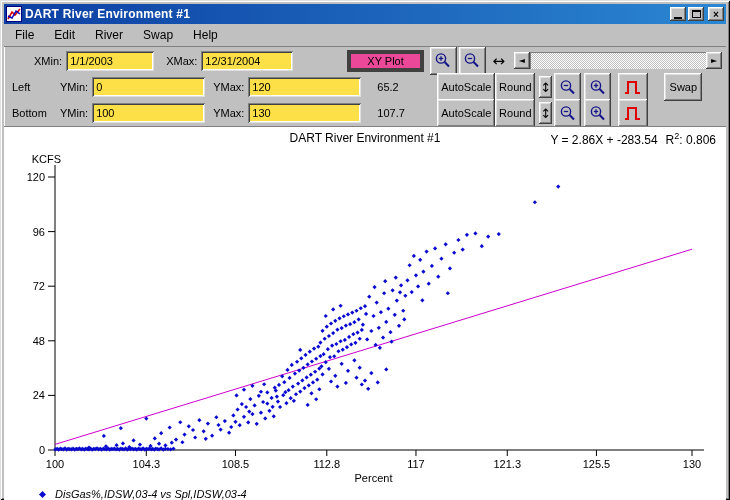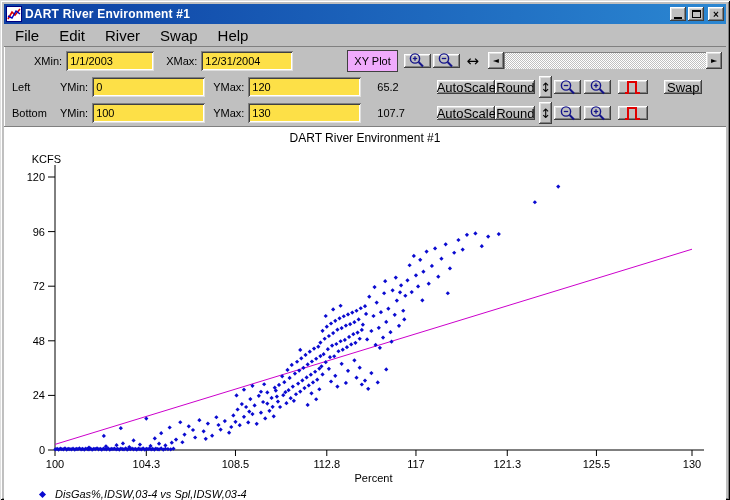--- a/index.html
+++ b/index.html
@@ -17,37 +17,37 @@
   .titlebar .title { color:#fff; font-weight:bold; font-size:12px; letter-spacing:.2px;
     white-space:nowrap; overflow:hidden; flex:1; }
   .winbtn { width:16px; height:14px; background:#c0c0c0; margin-left:2px;
     box-shadow: inset -1px -1px #404040, inset 1px 1px #fff, inset -2px -2px #808080, inset 2px 2px #dfdfdf;
     display:flex; align-items:center; justify-content:center; font-size:10px; font-weight:bold; cursor:default; }
   .winbtn.close { margin-left:4px; }
   .glyph-min { width:8px; height:2px; background:#000; margin-top:7px; }
   .glyph-max { width:9px; height:8px; border:1px solid #000; border-top-width:2px; }
 
   
-  .menubar { height:22px; display:flex; align-items:center; padding:4px 4px; flex:0 0 auto; font-size:15px; }
+  .menubar { height:22px; display:flex; align-items:center; padding:4px 4px; flex:0 0 auto; font-size:12px; }
   .menu-item { padding:2px 7px; margin-right:6px; }
 
   
   .content { flex:1; display:flex; flex-direction:column; border-top:1px solid #808080;
     box-shadow: inset 1px 0 #fff; }
   .row { display:flex; align-items:center; padding:2px 4px; flex:0 0 auto; }
   .row1 { height:27px;margin-left:22px; }
   .rowAx { height:26px; }
   .lbl { margin:0 4px 0 4px; white-space:nowrap; }
   .field { height:20px; background:#fde047; border:none; outline:none; font-family:inherit; font-size:11px;
     padding:1px 4px;
     box-shadow: inset 1px 1px #808080, inset -1px -1px #dfdfdf, inset 2px 2px #404040, inset -2px -2px #fff; }
-  .btn { background:#c0c0c0; border:none; font-family:inherit; font-size:13px; height:14px;
+  .btn { background:#c0c0c0; border:none; font-family:inherit; font-size:11px; height:28px;
     box-shadow: inset -1px -1px #404040, inset 1px 1px #fff, inset -2px -2px #808080, inset 2px 2px #dfdfdf;
     display:flex; align-items:center; justify-content:center; cursor:default; }
-  .btn-flat { background:#f0abfc; border:1px solid #404040; height:22px; padding:0 6px;
+  .btn-flat { background:#ec4899; border:4px solid #404040; height:22px; padding:0 16px;
     display:flex; align-items:center; justify-content:center; }
   .zoombtn { width:27px; }
   .axname { width:48px; padding-left:4px; }
   .axval { width:46px; margin-left:16px; white-space:nowrap; }
   .vspin { width:13px; height:22px; font-family:"DejaVu Sans",sans-serif; font-size:13px; padding:0; }
   .hrange { width:22px; text-align:center; font-family:"DejaVu Sans",sans-serif; font-size:15px; margin:0 2px; }
 
   
   .scrollbar { flex:1; height:17px; display:flex; margin-left:2px; }
   .sb-arrow { width:16px; height:17px; flex:0 0 auto; background:#c0c0c0;
@@ -195,20 +195,21 @@
       <button class="btn" style="width:30px;margin-left:7px">
         <svg width="20" height="16" viewBox="0 0 20 16">
           <polyline points="2,14 5,14 5,3 13,3 13,14 17,14" fill="none" stroke="#e00000" stroke-width="2"></polyline>
         </svg>
       </button>
     </div>
 
     <div class="chart-panel">
       <div class="chart-header">
         <span class="chart-title">DART River Environment #1</span>
+        <span class="chart-eq"><span>Y = 2.86X + -283.54</span><span class="rsq-label">R</span><sup>2</sup><span>: 0.806</span></span>
       </div>
       <svg class="plot" width="722" height="336">
           <path d="M51 18 V303 H700" stroke="#000" fill="none" stroke-width="1"></path>
           <line x1="44" y1="303" x2="51" y2="303" stroke="#000"></line>
           <text x="41" y="307" text-anchor="end" font-size="11" font-family="Liberation Sans, DejaVu Sans, sans-serif" fill="#000">0</text>
           <line x1="44" y1="248.4" x2="51" y2="248.4" stroke="#000"></line>
           <text x="41" y="252.4" text-anchor="end" font-size="11" font-family="Liberation Sans, DejaVu Sans, sans-serif" fill="#000">24</text>
           <line x1="44" y1="193.8" x2="51" y2="193.8" stroke="#000"></line>
           <text x="41" y="197.8" text-anchor="end" font-size="11" font-family="Liberation Sans, DejaVu Sans, sans-serif" fill="#000">48</text>
           <line x1="44" y1="139.2" x2="51" y2="139.2" stroke="#000"></line>

